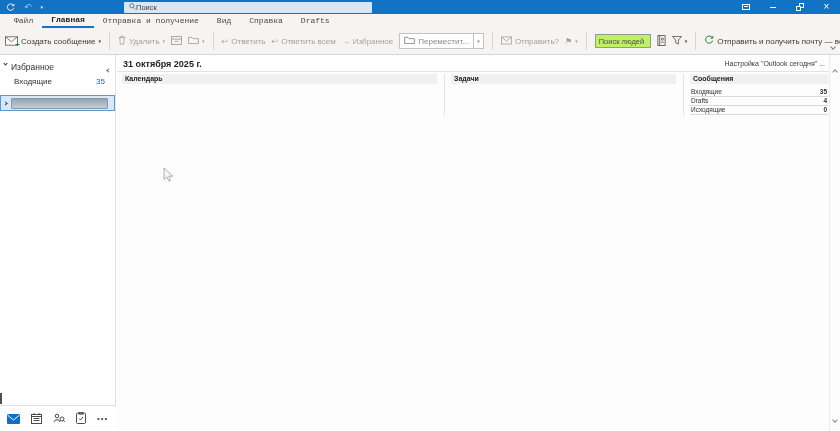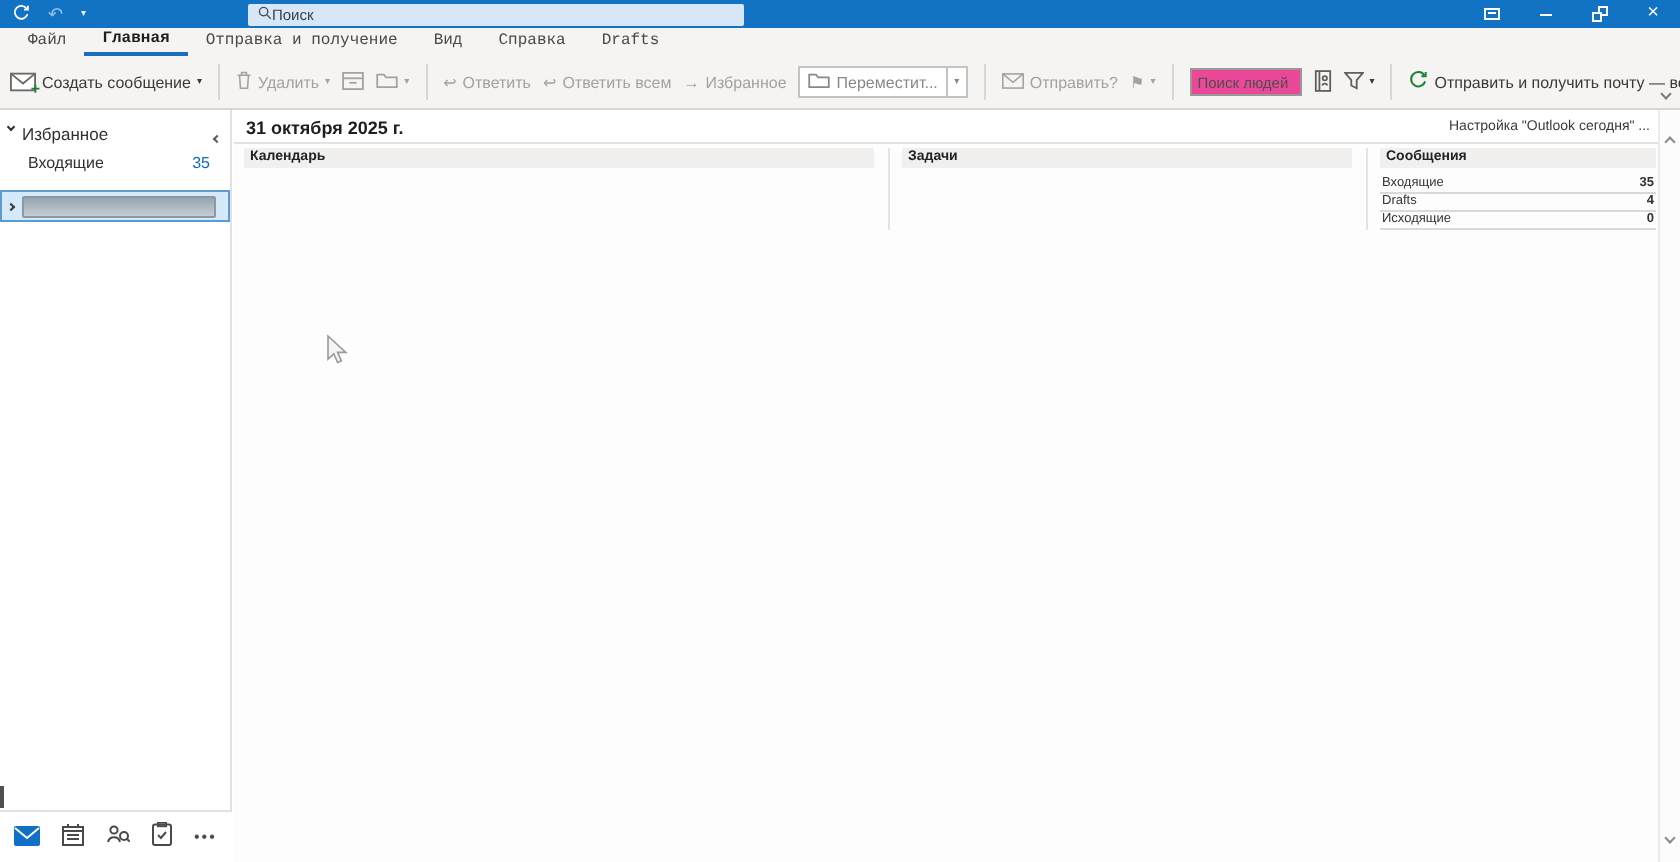--- a/index.html
+++ b/index.html
@@ -35,21 +35,21 @@
   .rb{display:inline-flex;align-items:center;gap:3px;}
   .rb svg{flex:none;}
   .disabled{color:#A3A2A0;}
   .sep{width:1px;height:18px;background:#D8D6D4;margin:0 2px;flex:none;}
   .dd{font-size:5px;line-height:5px;}
   .newmail-wrap{position:relative;width:13px;height:10px;}
   .newmail-wrap .plus{position:absolute;right:-2px;bottom:-3px;color:#1E8234;font-size:8px;font-weight:bold;line-height:8px;}
   .split{display:inline-flex;align-items:center;border:1px solid #C5C3C1;background:#fff;height:16px;color:#8a8886;}
   .split .split-main{display:inline-flex;align-items:center;gap:3px;padding:0 4px;}
   .split .split-dd{border-left:1px solid #C5C3C1;width:10px;height:16px;display:flex;align-items:center;justify-content:center;}
-  .people-input{width:56px;height:14px;border:1px solid #9a9896;background:#ec4899;font-size:7.5px;padding:0 3px;color:#3b3a39;}
+  .people-input{width:56px;height:14px;border:1px solid #9a9896;background:#bef264;font-size:7.5px;padding:0 3px;color:#3b3a39;}
   .people-input::placeholder{color:#4f4e4d;opacity:1;}
   .green{color:#1E8234;}
   .rib-collapse{position:absolute;right:5px;bottom:3px;color:#7a7a7a;}
   .chv{display:inline-block;width:4px;height:4px;border-right:1px solid currentColor;border-bottom:1px solid currentColor;}
   .chv-down{transform:rotate(45deg);}
   .chv-up{transform:rotate(-135deg);}
   .chv-left{transform:rotate(135deg);}
   .chv-right{transform:rotate(-45deg);}
   .chv-sm{width:3px;height:3px;}
 

